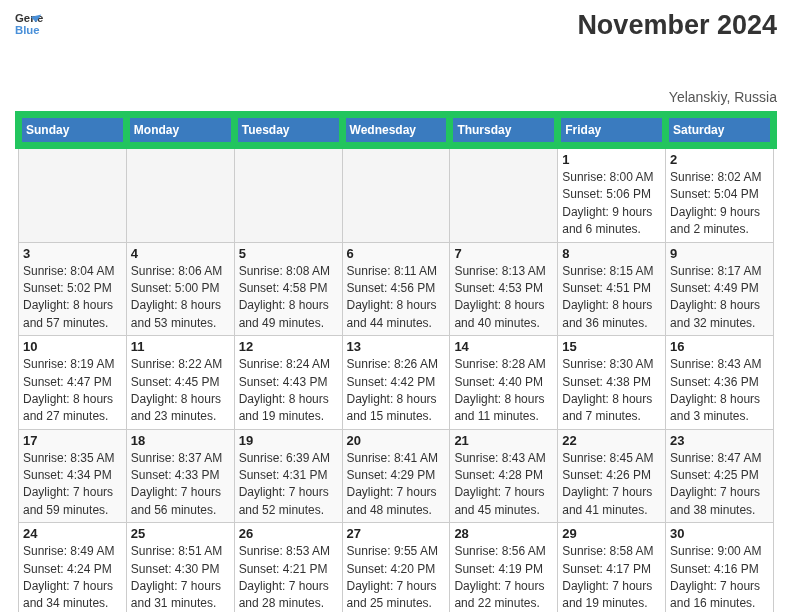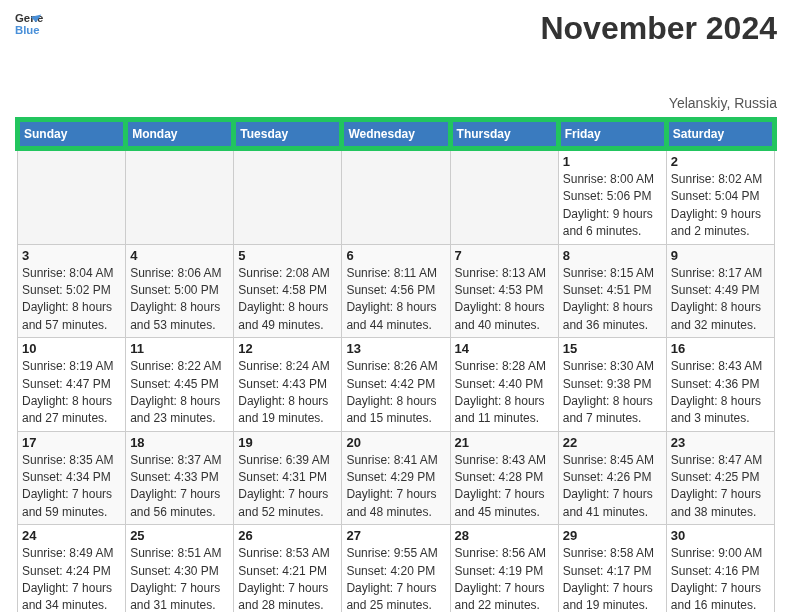--- a/index.html
+++ b/index.html
@@ -27,42 +27,42 @@
       gap: 4px;
     }
     .logo-icon {
       width: 28px;
       height: 28px;
     }
     .title-block {
       text-align: right;
     }
     .month-title {
-      font-size: 32px;
+      font-size: 27px;
       font-weight: bold;
       color: #333;
     }
     .location {
       font-size: 14px;
       color: #555;
       margin-top: 48px;
     }
     .calendar {
       width: 100%;
       border-collapse: collapse;
       table-layout: fixed;
     }
     .calendar th {
       background: #3a7bbf;
       color: #fff;
       font-size: 12px;
       font-weight: bold;
       padding: 5px 4px;
       text-align: left;
-      border: 5px solid #22c55e;
+      border: 7px solid #22c55e;
     }
     .calendar td {
       border: 1px solid #ccc;
       vertical-align: top;
       padding: 3px 4px;
       font-size: 10px;
       color: #333;
       height: 88px;
       background: #fff;
     }
@@ -149,21 +149,21 @@
           </td>
           <td>
             <div class="day-num">4</div>
             <div class="day-info">Sunrise: 8:06 AM
 Sunset: 5:00 PM
 Daylight: 8 hours
 and 53 minutes.</div>
           </td>
           <td>
             <div class="day-num">5</div>
-            <div class="day-info">Sunrise: 2:08 AM
+            <div class="day-info">Sunrise: 8:08 AM
 Sunset: 4:58 PM
 Daylight: 8 hours
 and 49 minutes.</div>
           </td>
           <td>
             <div class="day-num">6</div>
             <div class="day-info">Sunrise: 8:11 AM
 Sunset: 4:56 PM
 Daylight: 8 hours
 and 44 minutes.</div>
@@ -222,21 +222,21 @@
           <td>
             <div class="day-num">14</div>
             <div class="day-info">Sunrise: 8:28 AM
 Sunset: 4:40 PM
 Daylight: 8 hours
 and 11 minutes.</div>
           </td>
           <td>
             <div class="day-num">15</div>
             <div class="day-info">Sunrise: 8:30 AM
-Sunset: 9:38 PM
+Sunset: 4:38 PM
 Daylight: 8 hours
 and 7 minutes.</div>
           </td>
           <td>
             <div class="day-num">16</div>
             <div class="day-info">Sunrise: 8:43 AM
 Sunset: 4:36 PM
 Daylight: 8 hours
 and 3 minutes.</div>
           </td>

